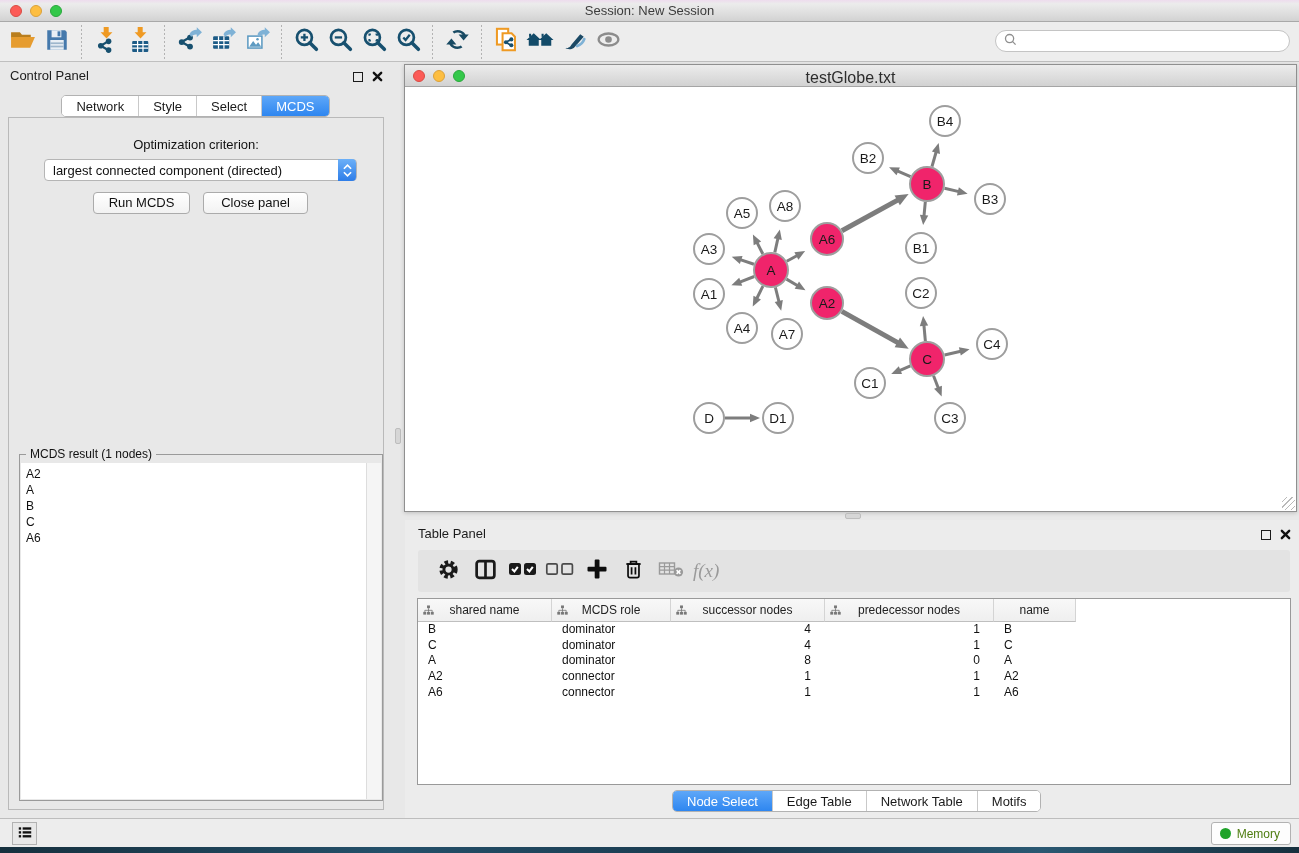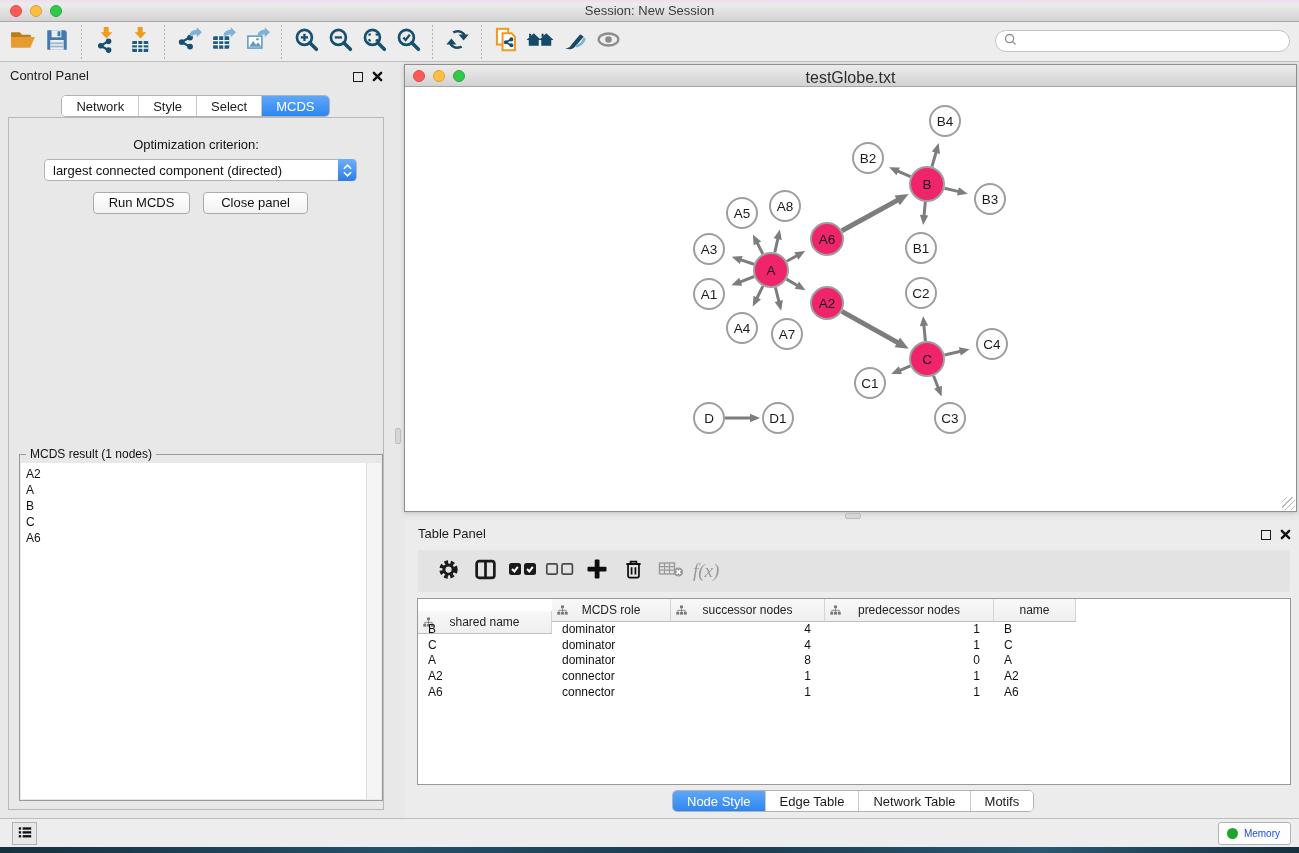--- a/index.html
+++ b/index.html
@@ -74,21 +74,21 @@
   .dt-hcell { position:relative; height:23px; background:linear-gradient(#f8f8f8,#efefef); border-right:1px solid #d4d4d4; border-bottom:1px solid #bfbfbf; font-size:12px; color:#222; display:flex; align-items:center; justify-content:center; }
   .dt-hcell .hicon { position:absolute; left:5px; top:6px; }
   .dt-rows { position:absolute; left:0; top:23px; right:0; bottom:0; }
   .dt-row { display:flex; height:15.7px; }
   .dt-cell { font-size:12px; color:#111; line-height:15.7px; white-space:nowrap; overflow:hidden; }
   .bottom-tabs { position:absolute; left:267px; top:270px; }
 
   
   .statusbar { position:absolute; left:0; top:818px; width:100%; height:29px; background:#ededed; border-top:1px solid #bdbdbd; }
   .sb-listbtn { position:absolute; left:12px; top:3px; width:25px; height:23px; background:#e8e8e8; border:1px solid #b2b2b2; display:flex; align-items:center; justify-content:center; }
-  .sb-memory { position:absolute; right:8px; top:3px; height:23px; padding:0 10px 0 8px; background:#fdfdfd; border:1px solid #b2b2b2; border-radius:3px; display:flex; align-items:center; gap:6px; font-size:10px; color:#1d4ed8; }
+  .sb-memory { position:absolute; right:8px; top:3px; height:23px; padding:0 10px 0 8px; background:#fdfdfd; border:1px solid #b2b2b2; border-radius:3px; display:flex; align-items:center; gap:6px; font-size:12px; color:#4d7c0f; }
   .mem-dot { width:11px; height:11px; border-radius:50%; background:#1fa32a; }
   .desktop-strip { position:absolute; left:0; top:847px; width:100%; height:6px;
      background:linear-gradient(90deg,#16303e,#24506a 30%,#1a3a4e 55%,#2a5872 80%,#16303e); }
 </style>
 </head>
 <body>
 
 <div class="screen">
 
   <div class="titlebar">
@@ -503,21 +503,21 @@
               <circle cx="20.5" cy="13" r="4.6" fill="#9a9a9a"></circle>
               <path d="M18.6 11.1l3.8 3.8M22.4 11.1l-3.8 3.8" stroke="#fff" stroke-width="1.5"></path>
             </svg></span>
         </div>
         <div class="tp-icon" style="width: auto;">
           <span class="fx-label">f(x)</span>
         </div>
       </div>
     <div class="data-table">
       <div class="dt-header" id="dt-header">
-          <div class="dt-hcell" style="width: 134px; margin-top: 12px;">
+          <div class="dt-hcell" style="width: 134px;">
             <span class="hicon"><svg width="11" height="11" viewBox="0 0 12 12">
                 <g fill="#787878">
                   <rect x="4.4" y="0.5" width="3.2" height="3"></rect>
                   <rect x="0.3" y="7.5" width="3.2" height="3"></rect>
                   <rect x="4.4" y="7.5" width="3.2" height="3"></rect>
                   <rect x="8.5" y="7.5" width="3.2" height="3"></rect>
                 </g>
                 <path d="M6 3.5v2M2 7.5V5.8h8v1.7M6 5.5v2" stroke="#787878" stroke-width="0.9" fill="none"></path>
               </svg></span>
             <span>shared name</span>
@@ -595,21 +595,21 @@
             <div class="dt-cell" style="width: 134px; text-align: left; padding: 0px 0px 0px 10px;">A6</div>
             <div class="dt-cell" style="width: 119px; text-align: left; padding: 0px 0px 0px 10px;">connector</div>
             <div class="dt-cell" style="width: 154px; text-align: right; padding: 0px 14px 0px 0px;">1</div>
             <div class="dt-cell" style="width: 169px; text-align: right; padding: 0px 14px 0px 0px;">1</div>
             <div class="dt-cell" style="width: 82px; text-align: left; padding: 0px 0px 0px 10px;">A6</div>
           </div>
         </div>
     </div>
     <div class="bottom-tabs">
       <div class="seg-group" id="bottom-tabs">
-          <div class="seg active">Node Style</div>
+          <div class="seg active">Node Select</div>
           <div class="seg">Edge Table</div>
           <div class="seg">Network Table</div>
           <div class="seg">Motifs</div>
         </div>
     </div>
   </div>
 
   <div class="statusbar">
     <div class="sb-listbtn">
       <span>

